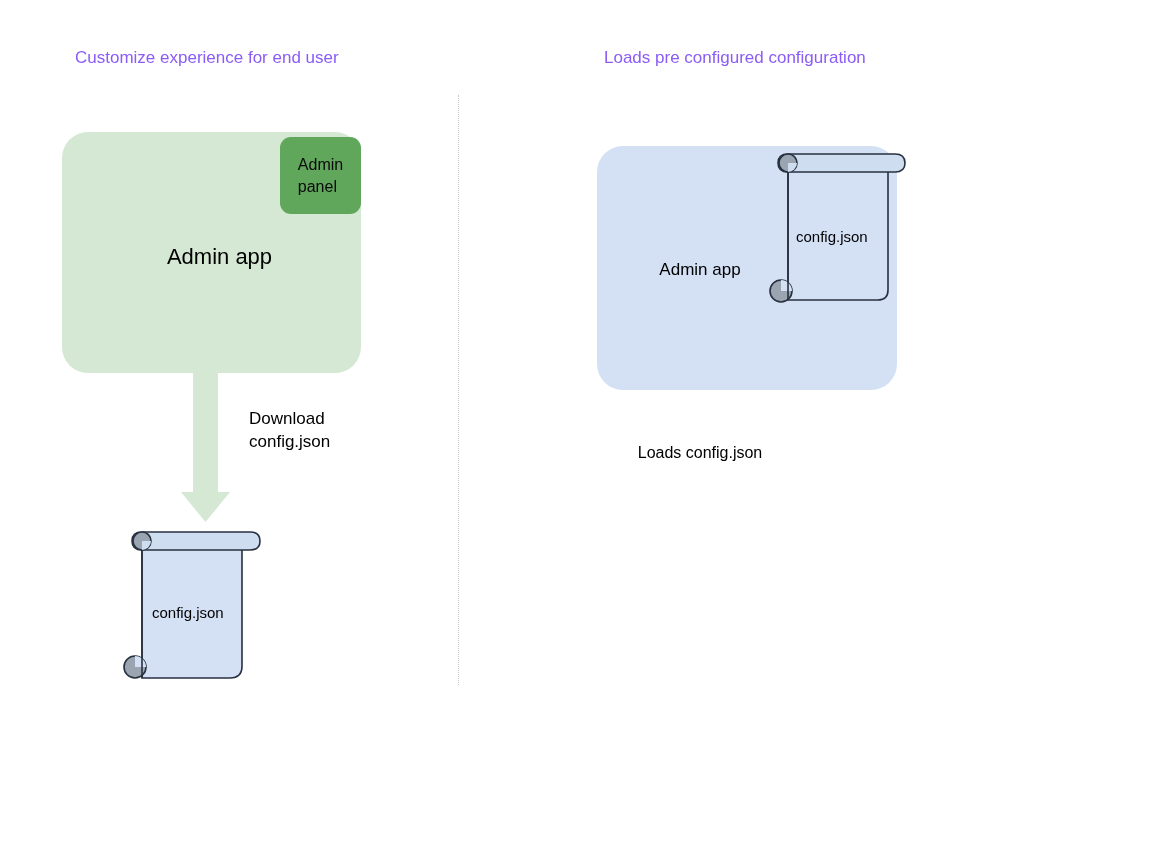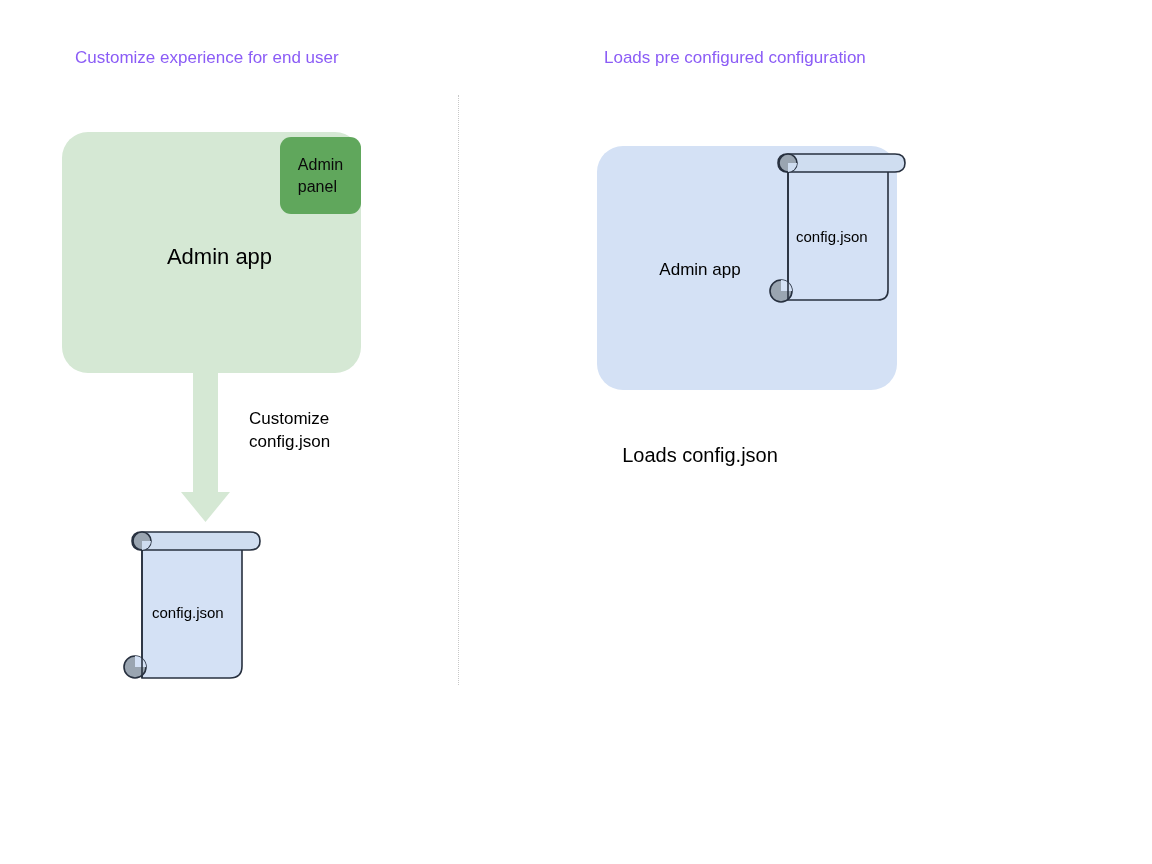--- a/index.html
+++ b/index.html
@@ -119,21 +119,21 @@
     white-space: nowrap;
   }
   #scroll-left-label  { left: 152px; top: 604px; }
   #scroll-right-label { left: 796px; top: 228px; }
 
   
   #loads-caption {
     position: absolute;
     left: 597px; top: 443px;
     width: 206px;
-    font-size: 20px;
+    font-size: 16px;
   }
 </style>
 </head>
 <body>
 
 <div class="canvas">
 
   <div class="panel-title" id="title-left">Customize experience for end user</div>
 
   <div class="panel-title" id="title-right">Loads pre configured configuration</div>
@@ -146,21 +146,21 @@
 
   <div id="admin-panel-badge">
     <span class="badge-label">Admin
 panel</span>
   </div>
 
   <svg id="download-arrow" viewBox="0 0 80 158">
     <polygon points="23,0 48,0 48,122 60,122 35.5,152 11,122 23,122" fill="#d5e8d4"></polygon>
   </svg>
 
-  <div id="download-arrow-label">Customize
+  <div id="download-arrow-label">Download
 config.json</div>
 
   <svg class="scroll" id="scroll-left" viewBox="0 0 150 162">
 
     <path d="M 24,12 L 124,12 L 124,138 Q 124,150 112,150 L 24,150 Z" fill="#d4e1f5" stroke="#27303f" stroke-width="1.6"></path>
 
     <path d="M 24,4 L 132,4 Q 142,4 142,13 Q 142,22 132,22 L 24,22 Q 14,22 14,13 Q 14,4 24,4 Z" fill="#cfddf0" stroke="#27303f" stroke-width="1.6"></path>
 
     <circle cx="24" cy="13" r="9" fill="#9aa5b1" stroke="#27303f" stroke-width="1.6"></circle>
     <path d="M 24,13 L 33,13 A 9,9 0 0 1 24,22 Z" fill="#cfddf0" stroke="none"></path>

